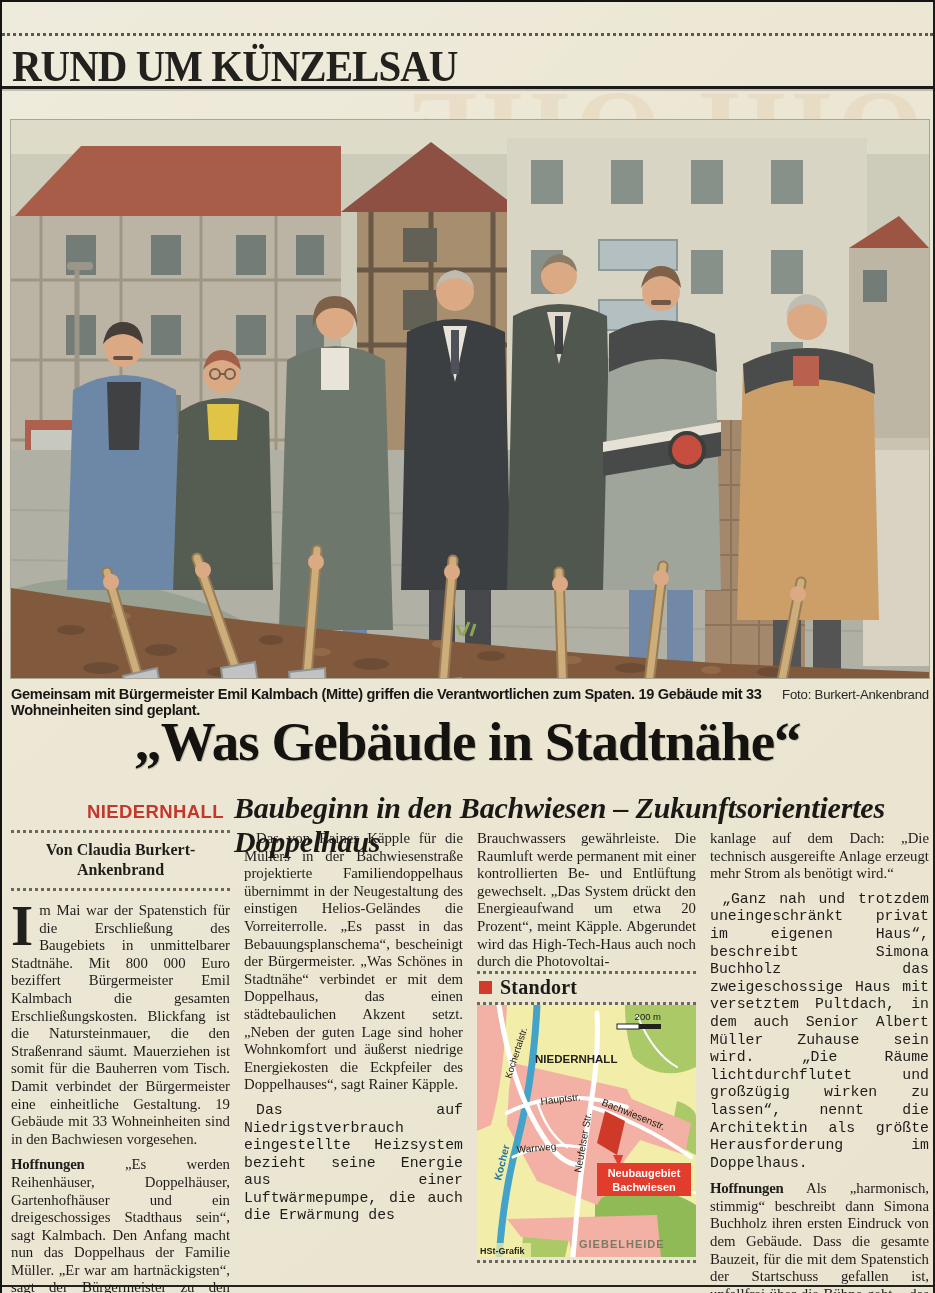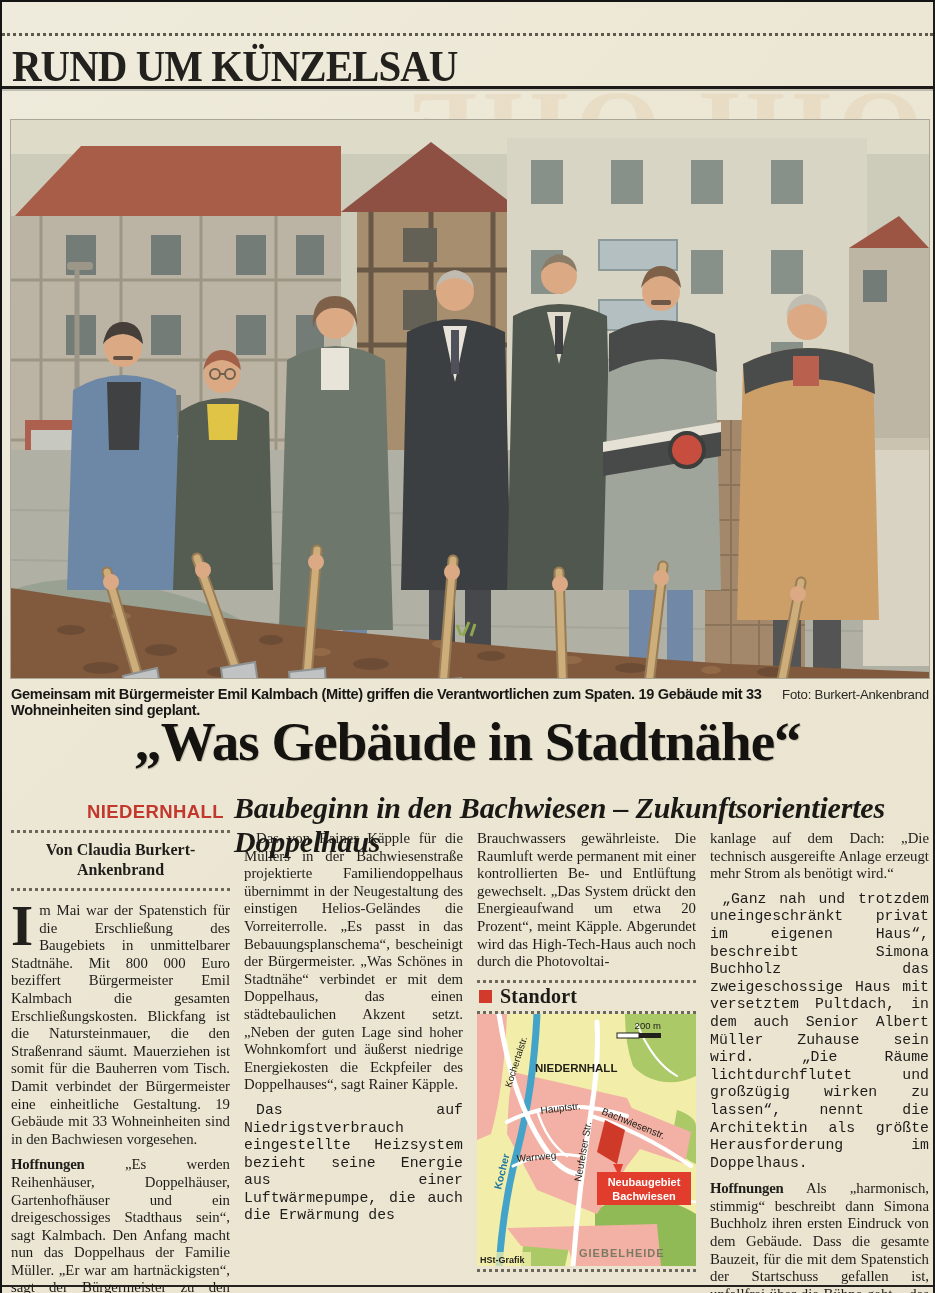--- a/index.html
+++ b/index.html
@@ -52,21 +52,21 @@
     border-top:3px dotted #6b675a;border-bottom:3px dotted #6b675a;
     text-align:center;font-weight:bold;font-size:16px;line-height:20px;
     padding:7px 4px 8px;margin-bottom:11px;color:#201e1b;
   }
   .dropcap{
     float:left;font-size:57px;line-height:44px;font-weight:bold;
     padding:2px 6px 0 0;color:#22201d;
   }
   b.lead{letter-spacing:-.2px;font-family:"Liberation Serif",serif;}
   .standort-head{
-    margin-top:9px;border-top:3px dotted #6b675a;border-bottom:3px dotted #6b675a;
+    border-top:3px dotted #6b675a;border-bottom:3px dotted #6b675a;
     padding:5px 2px 6px;display:flex;align-items:center;gap:8px;
   }
   .standort-square{width:13px;height:13px;background:#d23a2c;flex:0 0 13px;}
   .standort-title{font-weight:bold;font-size:20px;letter-spacing:.2px;color:#1d1b18;}
   .map-box{border-bottom:3px dotted #6b675a;padding-bottom:3px;}
   .map-box svg{display:block;}
   .rule-bottom{position:absolute;left:0;top:1283px;width:100%;height:2px;background:#23221f;}
 </style>
 </head>
 <body>

